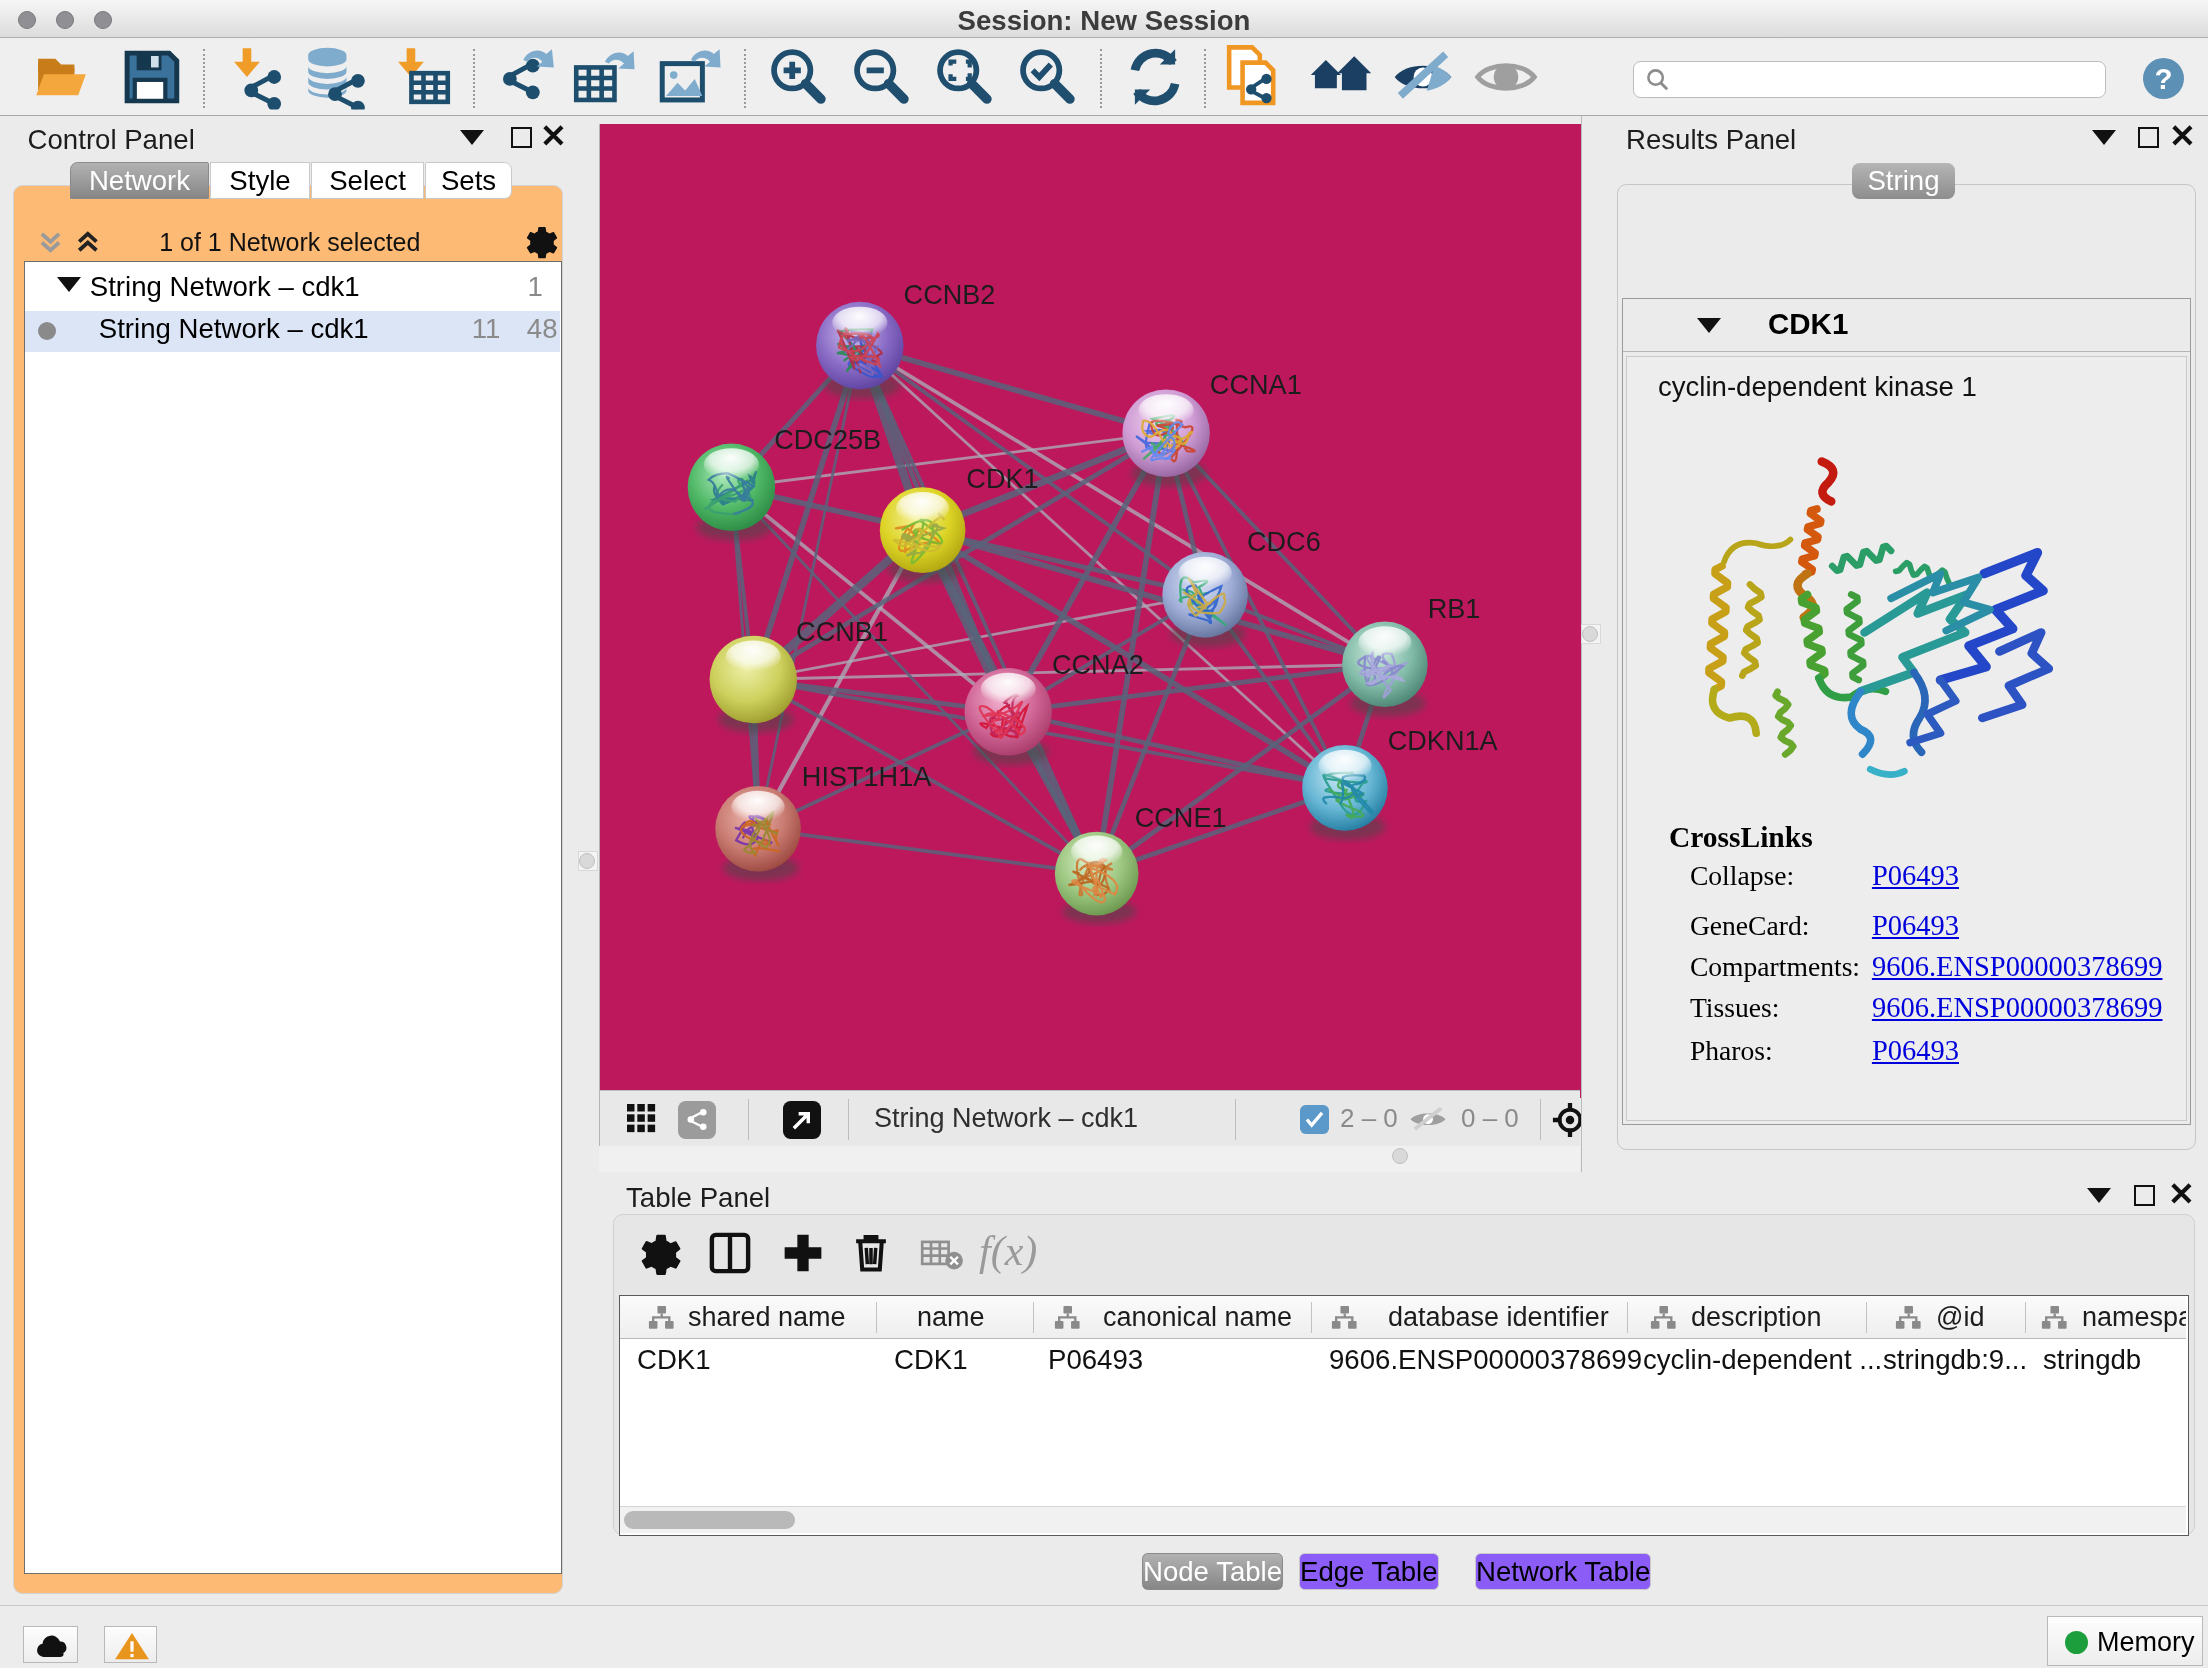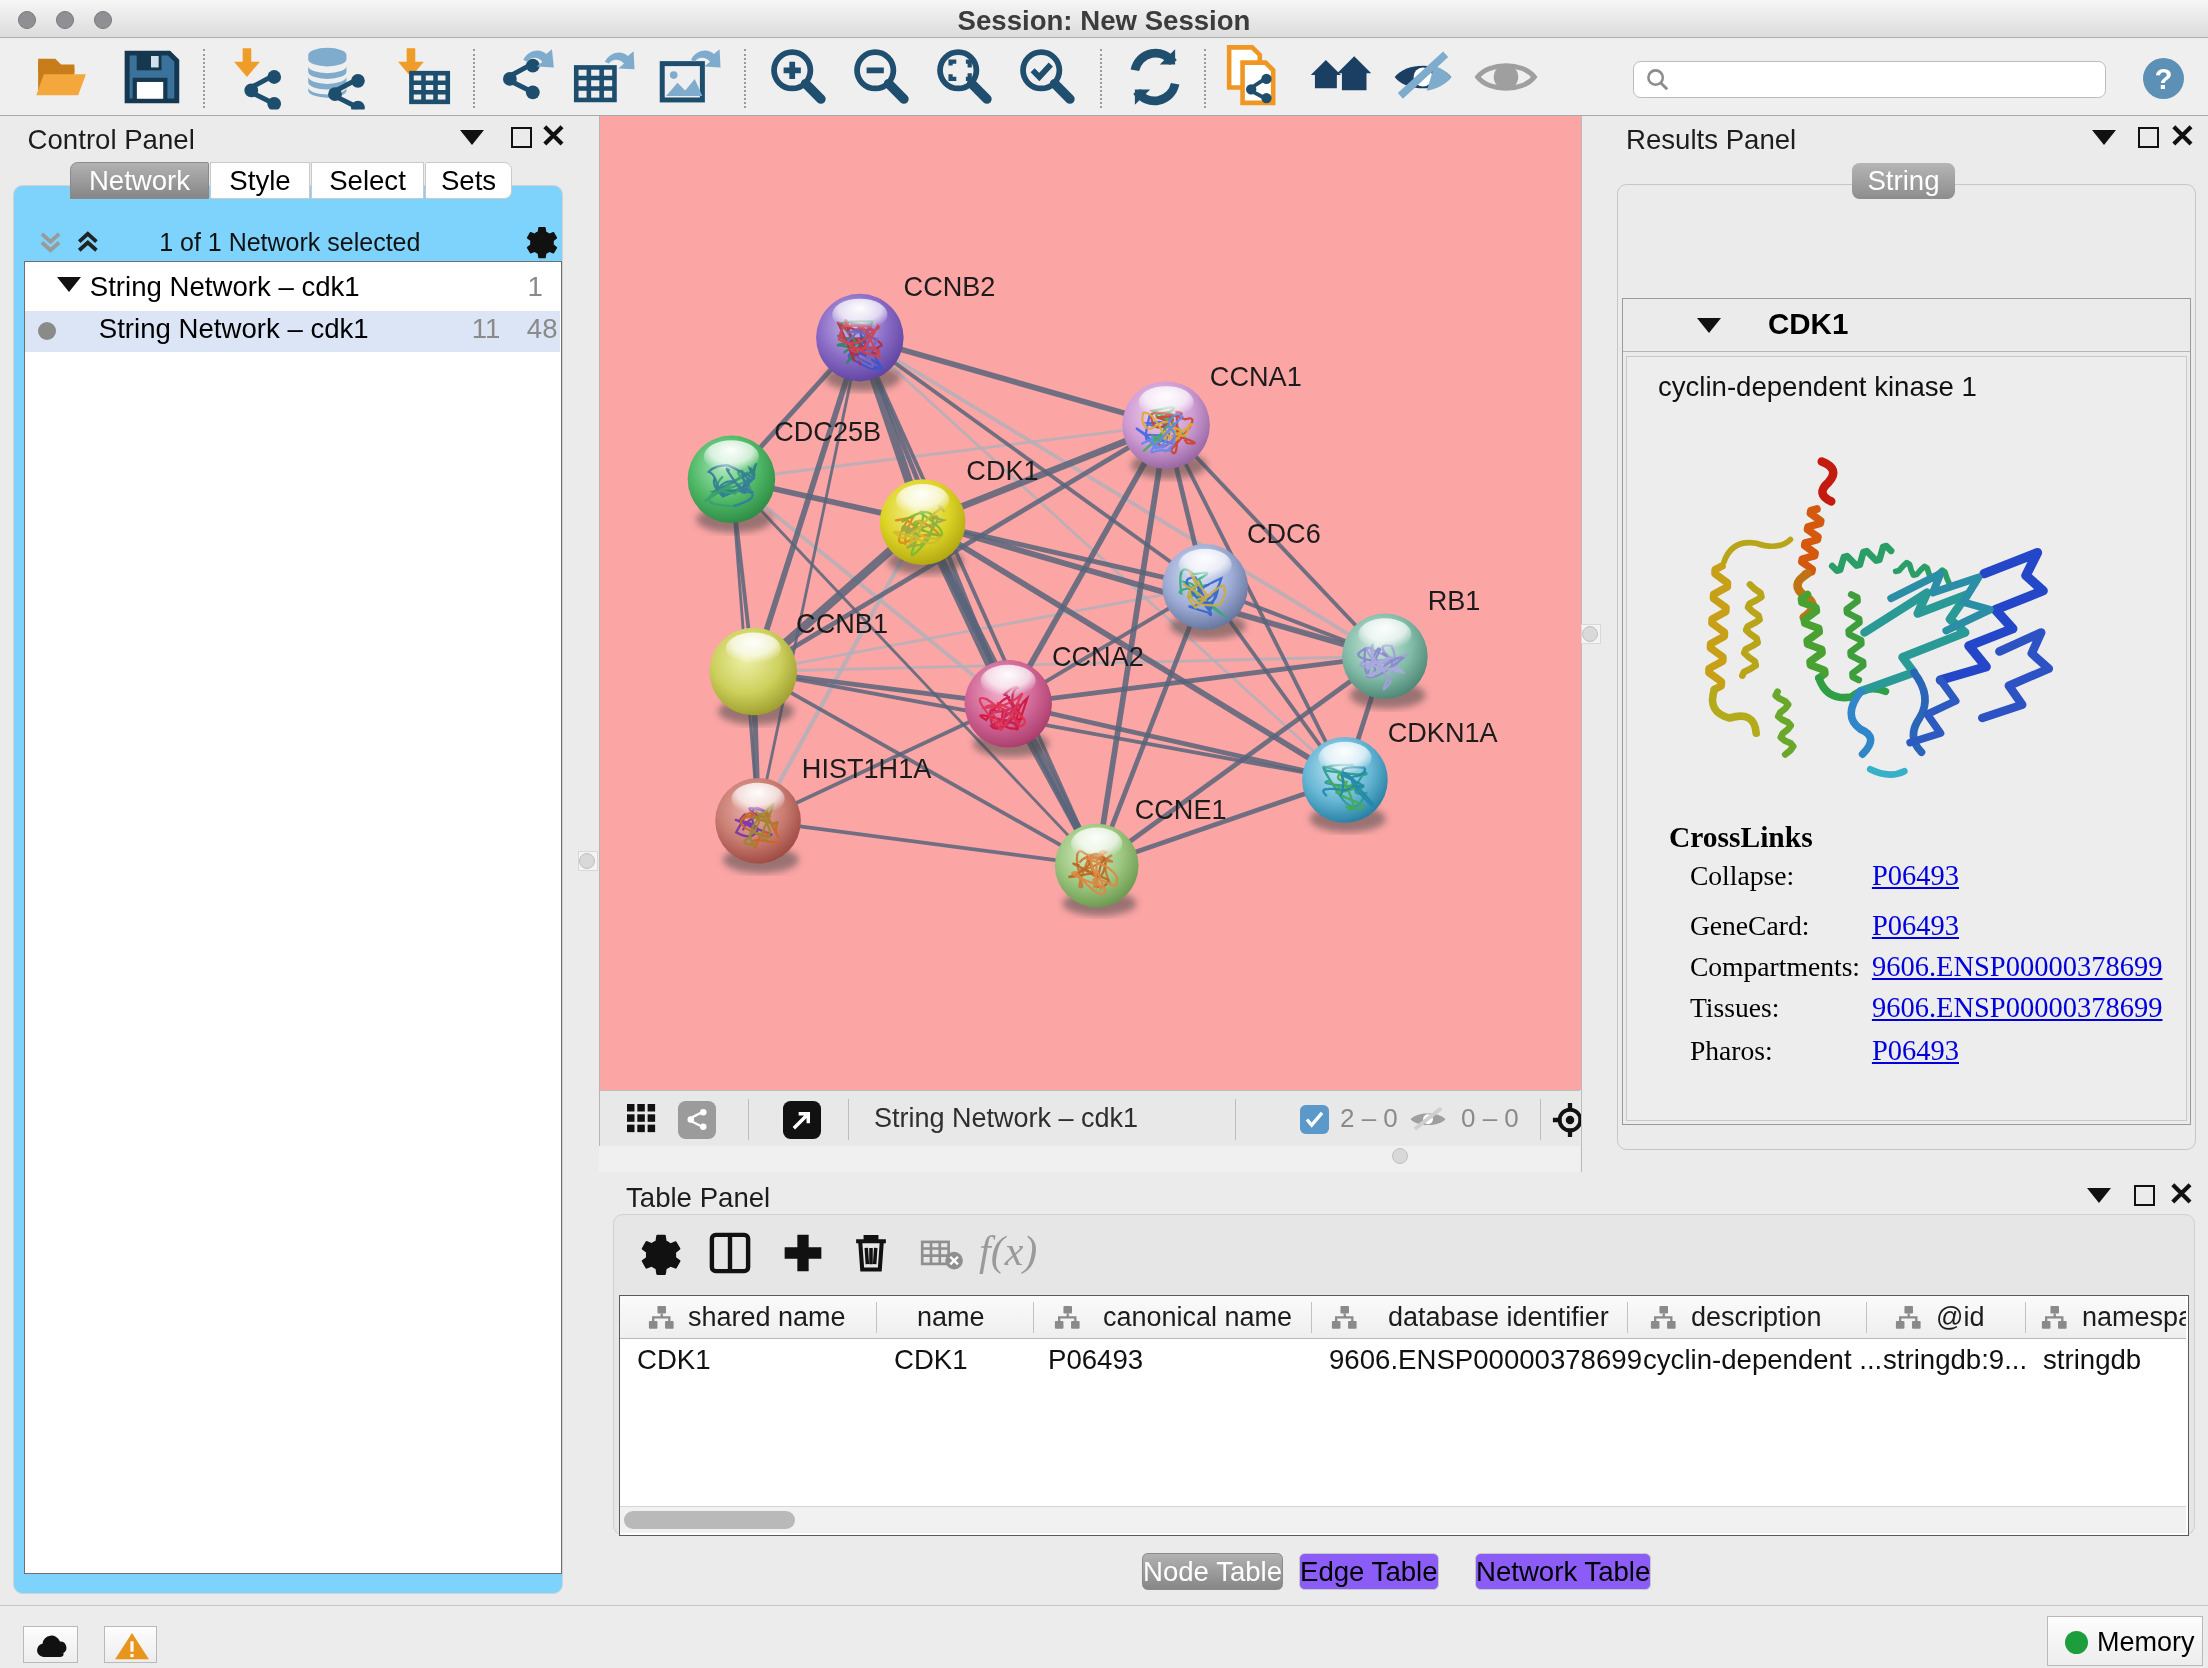--- a/index.html
+++ b/index.html
@@ -25,27 +25,27 @@
   .ptri { width:0; height:0; border-left:12.4px solid transparent; border-right:12.4px solid transparent;
     border-top:15px solid #111; display:inline-block; }
   .psq { width:21px; height:21px; border:2.9px solid #111; display:inline-block; }
   .px { font-size:32px; font-weight:bold; color:#111; }
   
   #cpanel { position:absolute; left:0; top:116px; width:571px; height:1488px; background:#ebebeb; }
   .tab { position:absolute; top:46px; z-index:5; height:37px; background:#fff; border:1px solid #c9c9c9;
     font-size:27.6px; color:#000; text-align:center; line-height:35px; }
   .tabsel { background:linear-gradient(#b2b2b2,#868686); color:#fff; border:1px solid #8a8a8a; }
   #cpinner { position:absolute; left:13.3px; top:69px; width:550px; height:1409px;
-    background:#7dd3fc; border:1px solid #d2d2d2; border-radius:9.5px; }
+    background:#fdba74; border:1px solid #d2d2d2; border-radius:9.5px; }
   #treebox { position:absolute; left:9.5px; top:75px; width:538px; height:1313px;
     background:#fff; border:1.9px solid #6e6e6e; }
   .trow { position:absolute; left:0; width:535px; height:41px; font-size:27.6px; color:#000; }
   
-  #canvas { position:absolute; left:599px; top:116px; width:1176px; height:974px;
-    background:#fca5a5; border-left:1px solid #b5b5b5; }
+  #canvas { position:absolute; left:599px; top:124px; width:1176px; height:974px;
+    background:#be185d; border-left:1px solid #b5b5b5; }
   #cbottom { position:absolute; left:599px; top:1090px; width:981px; height:56px;
     background:#e8e8e8; border-top:1px solid #bdbdbd; border-left:1px solid #b5b5b5; }
   #cgutter { position:absolute; left:599px; top:1146px; width:981px; height:26px; background:#f0f0f0; }
   
   #rpanel { position:absolute; left:1581px; top:116px; width:628px; height:1056px;
     background:#ebebeb; border-left:1px solid #bbb; }
   
   #tpanel { position:absolute; left:599px; top:1172px; width:1609px; height:433px; background:#ebebeb; }
   
   #statusbar { position:absolute; left:0; top:1605px; width:2208px; height:64px;

